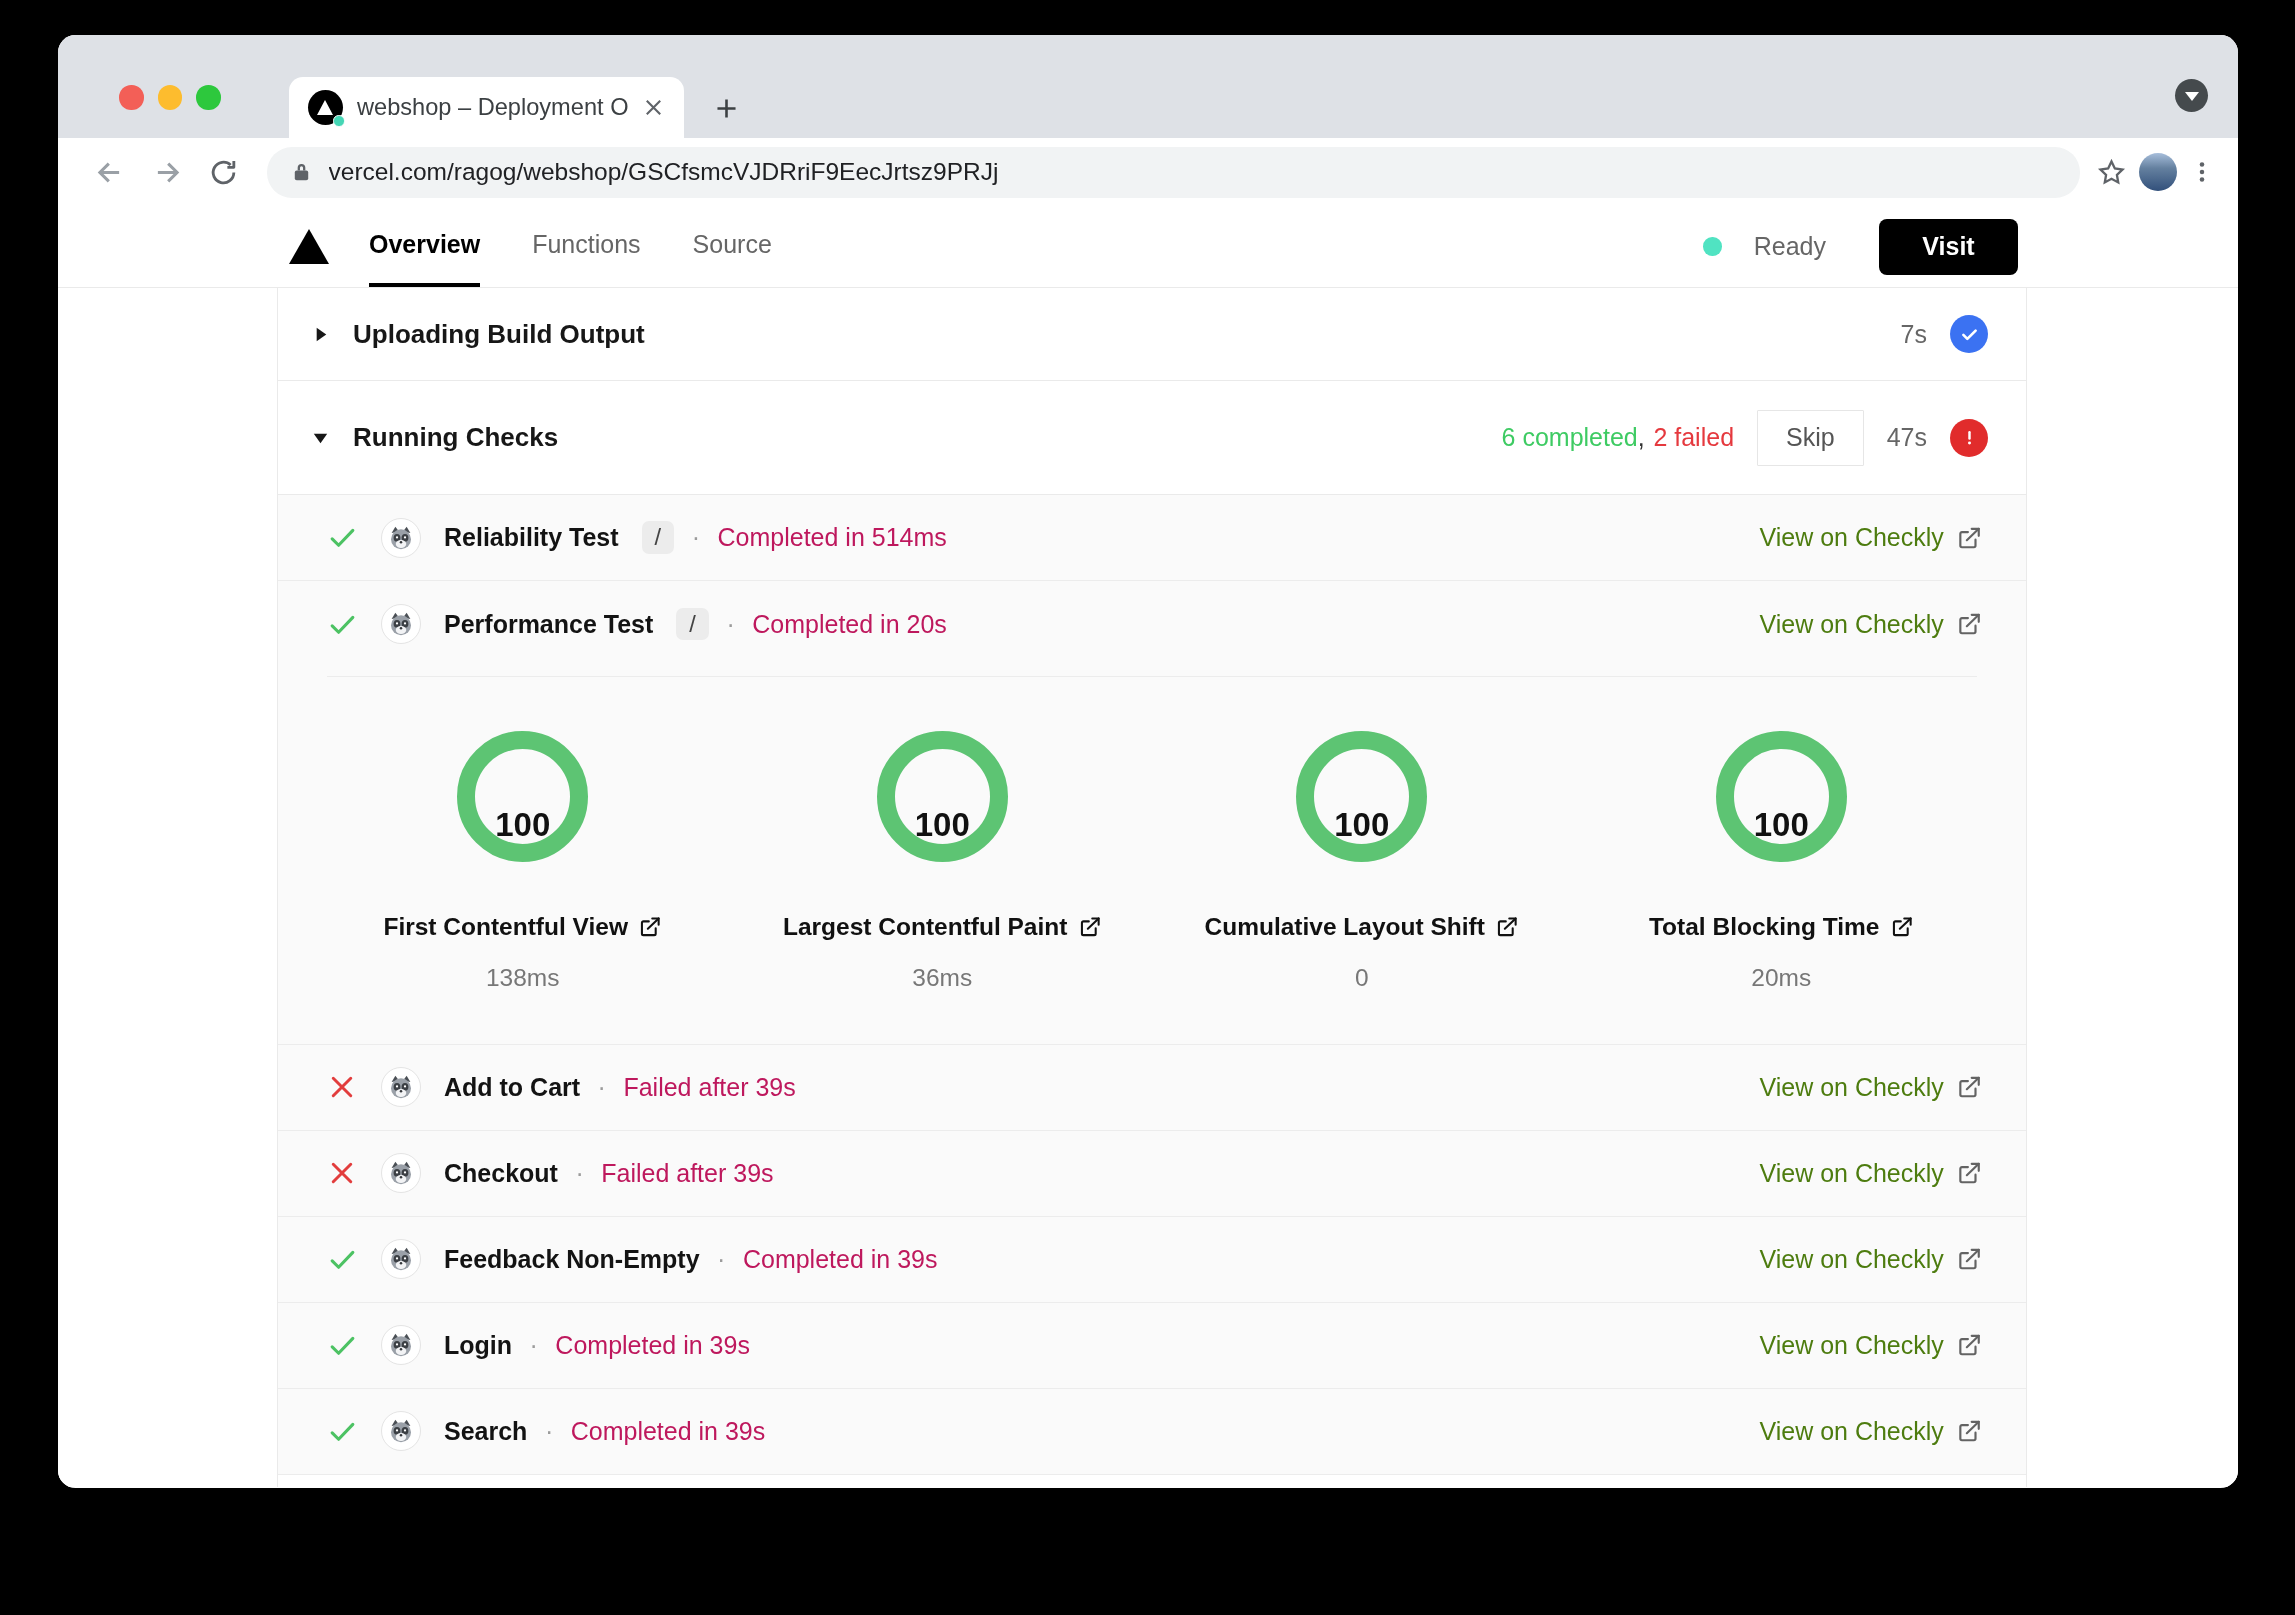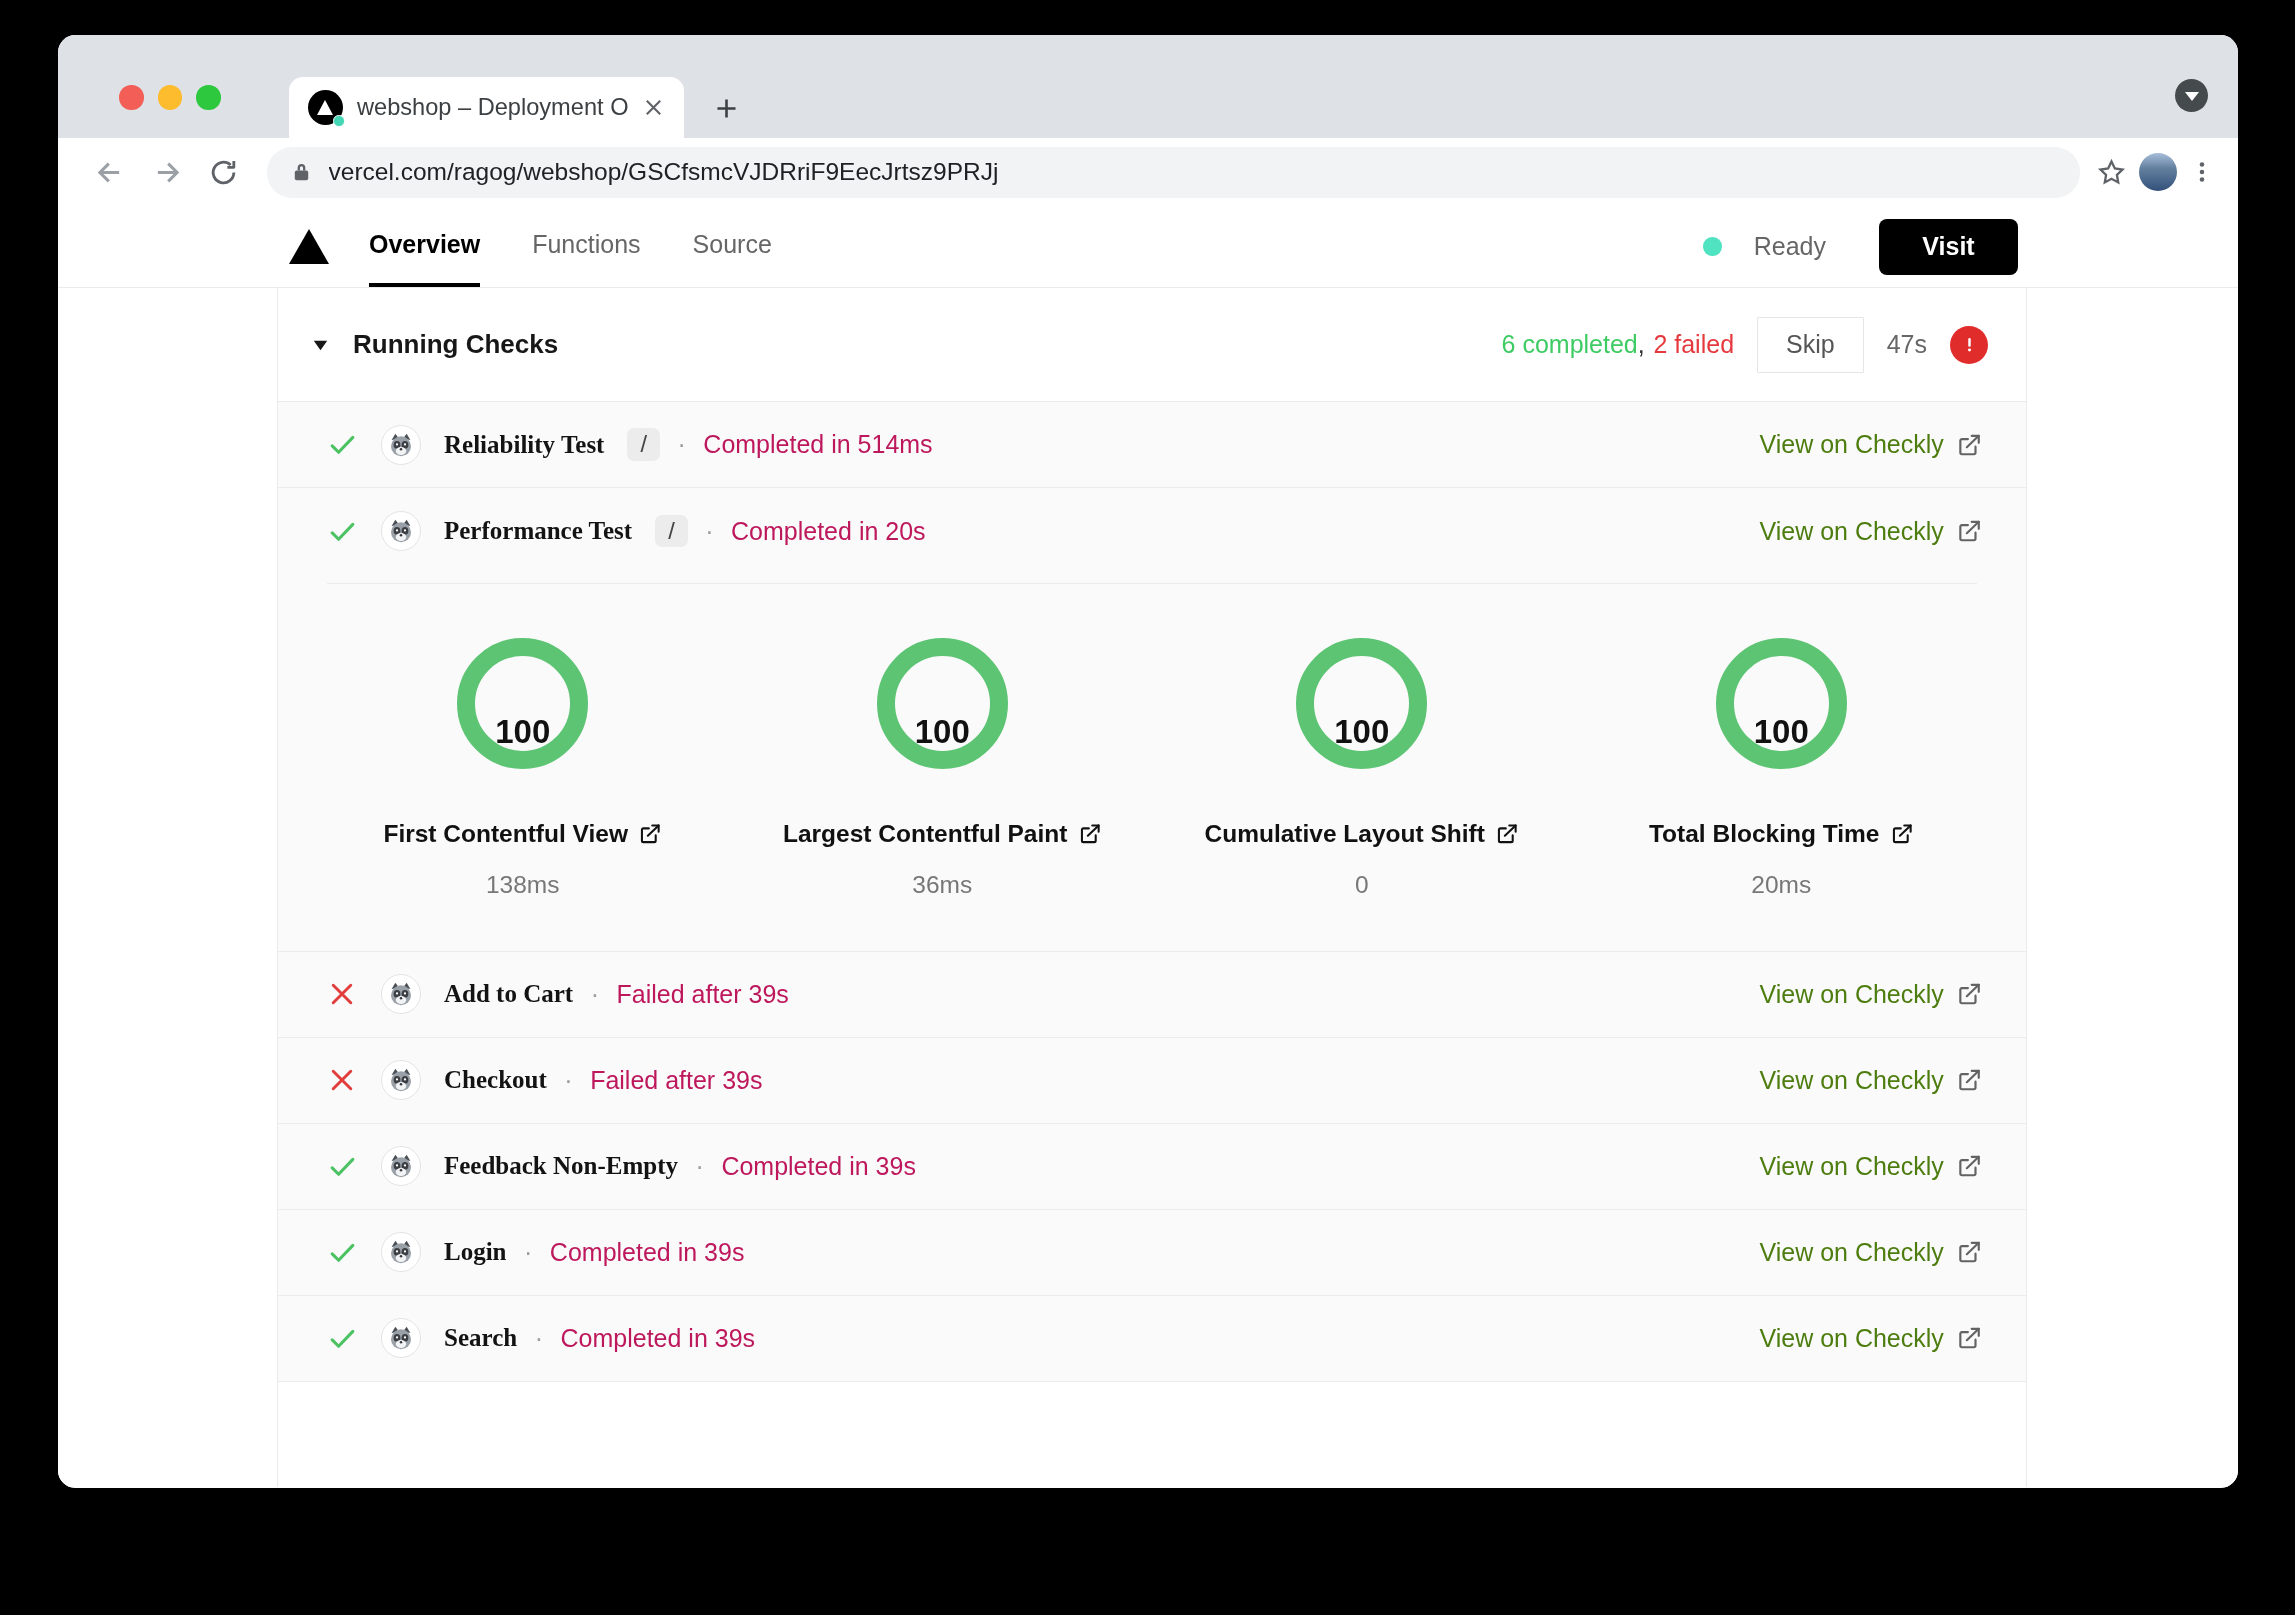--- a/index.html
+++ b/index.html
@@ -54,21 +54,21 @@
   .summary { font-size:25px; }
   .sum-ok { color:#3ecb63; }
   .sum-sep { color:#333; margin-right:8.7px; }
   .sum-fail { color:#e5393e; }
   .skip-btn { height:56px; padding:0 28px; background:#fff; border:0.9px solid #e6e6e6; border-radius:1px; font-size:25px; color:#555; font-family:inherit; cursor:pointer; }
 
   .check-row { height:86px; display:flex; align-items:center; background:#fafafa; border-bottom:0.9px solid #ececec; padding:0 44px 0 49px; }
   .check-row.noborder { border-bottom:none;text-align:right; }
   .state-ic { width:31px; height:31px; flex:0 0 auto; }
   .raccoon { width:40px; height:40px; border-radius:50%; background:#fff; border:0.9px solid #e4e4e4; margin-left:23px; display:flex; align-items:center; justify-content:center; flex:0 0 auto; }
-  .check-name { font-size:25px; font-weight:600; color:#131313; margin-left:23px; white-space:nowrap;font-family:Liberation Serif, serif; }
+  .check-name { font-size:25px; font-weight:600; color:#131313; margin-left:23px; white-space:nowrap; }
   .path-badge { margin-left:23px; background:#ececec; border-radius:7px; padding:2.6px 13px; font-size:23.6px; color:#444; }
   .mid-dot { color:#9b9b9b; font-size:25px; margin:0 17.5px; }
   .check-status { font-size:25px; color:#be185d; white-space:nowrap; }
   .check-link { margin-left:auto; display:flex; align-items:center; gap:12.2px; font-size:25px; color:#4d7c0f; cursor:pointer; white-space:nowrap; }
 
   .metrics { background:#fafafa; border-bottom:0.9px solid #ececec; padding:8.7px 0 0; }
   .metrics-divider { height:0.9px; background:#ececec; margin:0 49px; }
   .metrics-grid { display:flex; padding:54px 35px 52px; }
   .metric { flex:1; display:flex; flex-direction:column; align-items:center; }
   .ring { width:131px; height:131px; border:18.3px solid #5dc473; border-radius:50%; display:flex; align-items:flex-end; justify-content:center; }
@@ -162,20 +162,36 @@
     <div class="vnav-right">
       <div class="ready-dot"></div>
       <div class="ready-label">Ready</div>
       <button class="visit-btn">Visit</button>
     </div>
   </div>
 
   <div class="content">
     <div class="panel">
 
+      <div class="step-row h1">
+        <span>
+          <svg width="23" height="23" viewBox="0 0 24 24" fill="#171717">
+              <path d="M8 5l10 7-10 7z"></path>
+            </svg>
+        </span>
+        <span class="step-label">Uploading Build Output</span>
+        <span class="step-right">
+          <span class="dur">7s</span>
+          <span class="circ-badge blue">
+            <svg width="21" height="21" viewBox="0 0 24 24" stroke="#fff" stroke-width="3" fill="none" stroke-linecap="round" stroke-linejoin="round">
+                <path d="M5 12.5l4.5 4.5L19 7.5"></path>
+              </svg>
+          </span>
+        </span>
+      </div>
 
       <div class="step-row h2">
         <span>
           <svg width="23" height="23" viewBox="0 0 24 24" fill="#171717">
               <path d="M5 8h14l-7 10z"></path>
             </svg>
         </span>
         <span class="step-label">Running Checks</span>
         <span class="step-right">
           <span class="summary">

